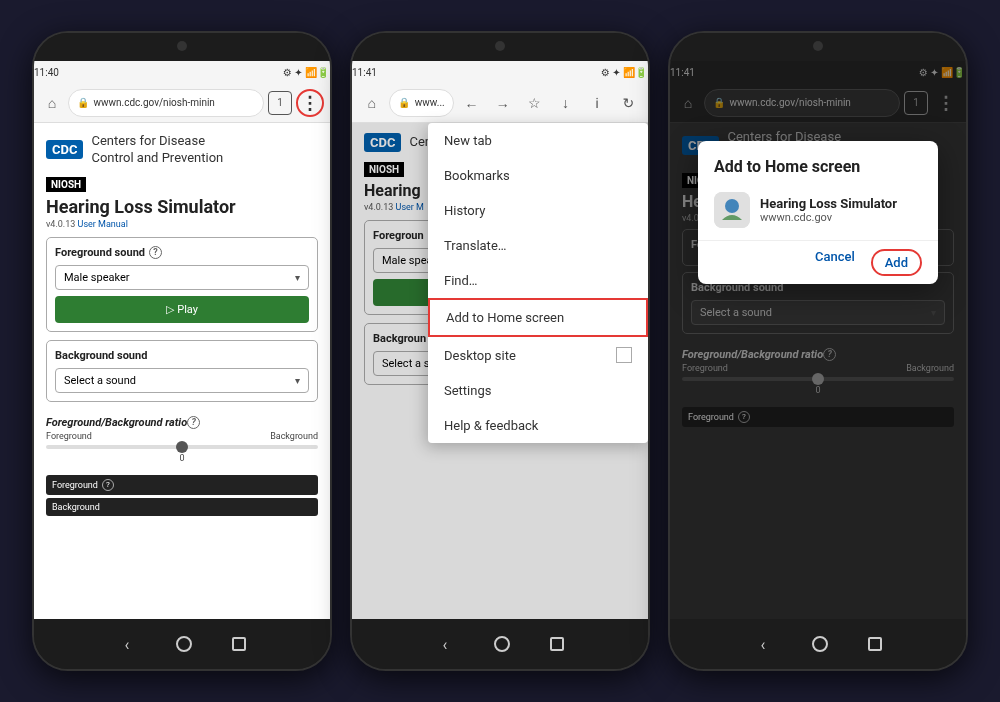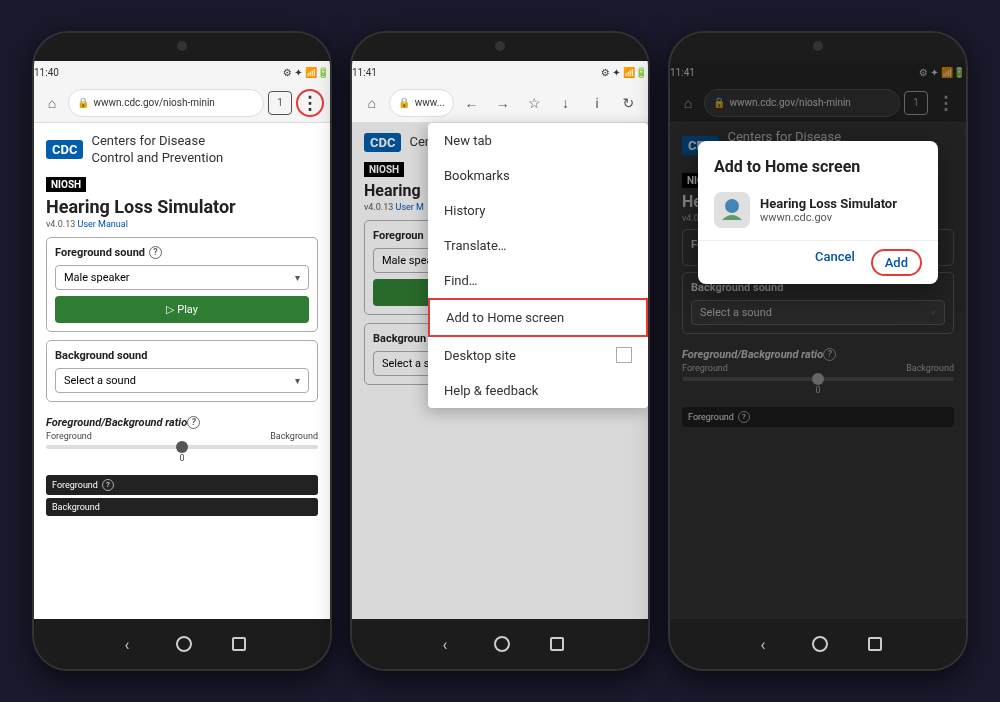--- a/index.html
+++ b/index.html
@@ -612,20 +612,21 @@
         <div class="menu-item">New tab</div>
         <div class="menu-item">Bookmarks</div>
         <div class="menu-item">History</div>
         <div class="menu-item">Translate…</div>
         <div class="menu-item">Find…</div>
         <div class="menu-item menu-item-highlighted">Add to Home screen</div>
         <div class="menu-item">
           <span>Desktop site</span>
           <div class="menu-checkbox"></div>
         </div>
+        <div class="menu-item">Settings</div>
         <div class="menu-item">Help &amp; feedback</div>
       </div>
     </div>
     <div class="phone-bottom">
       <div class="nav-btn nav-back">‹</div>
       <div class="nav-home"></div>
       <div class="nav-square"></div>
     </div>
   </div>
 

